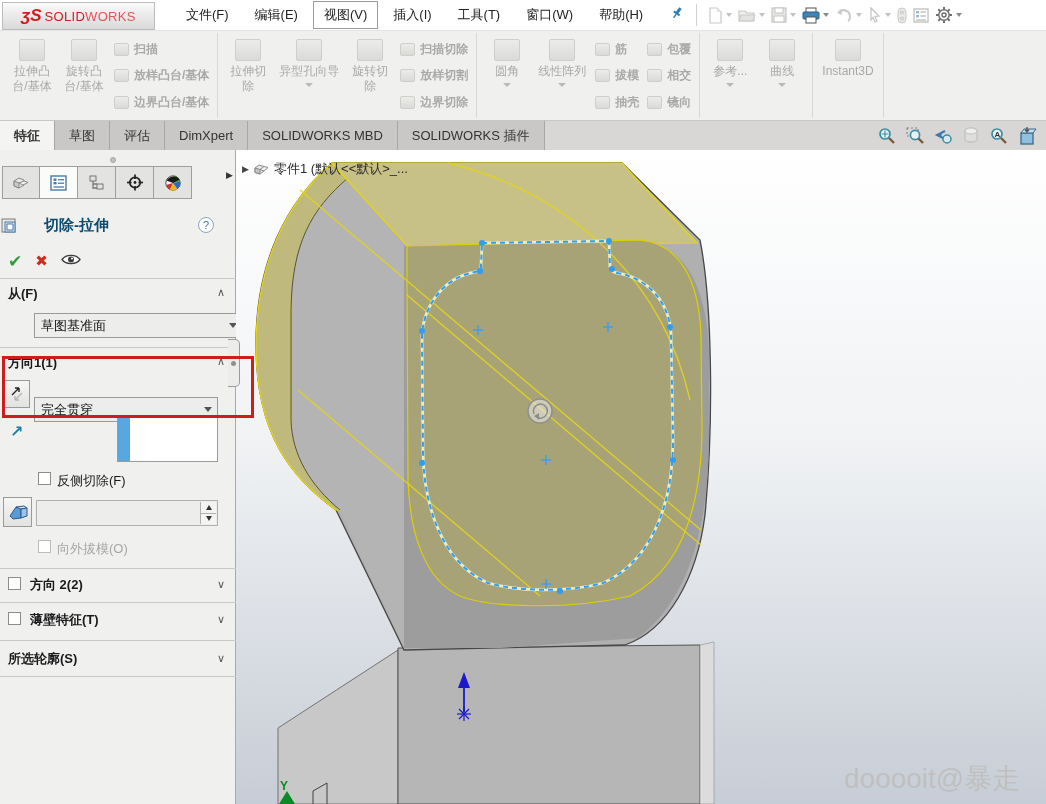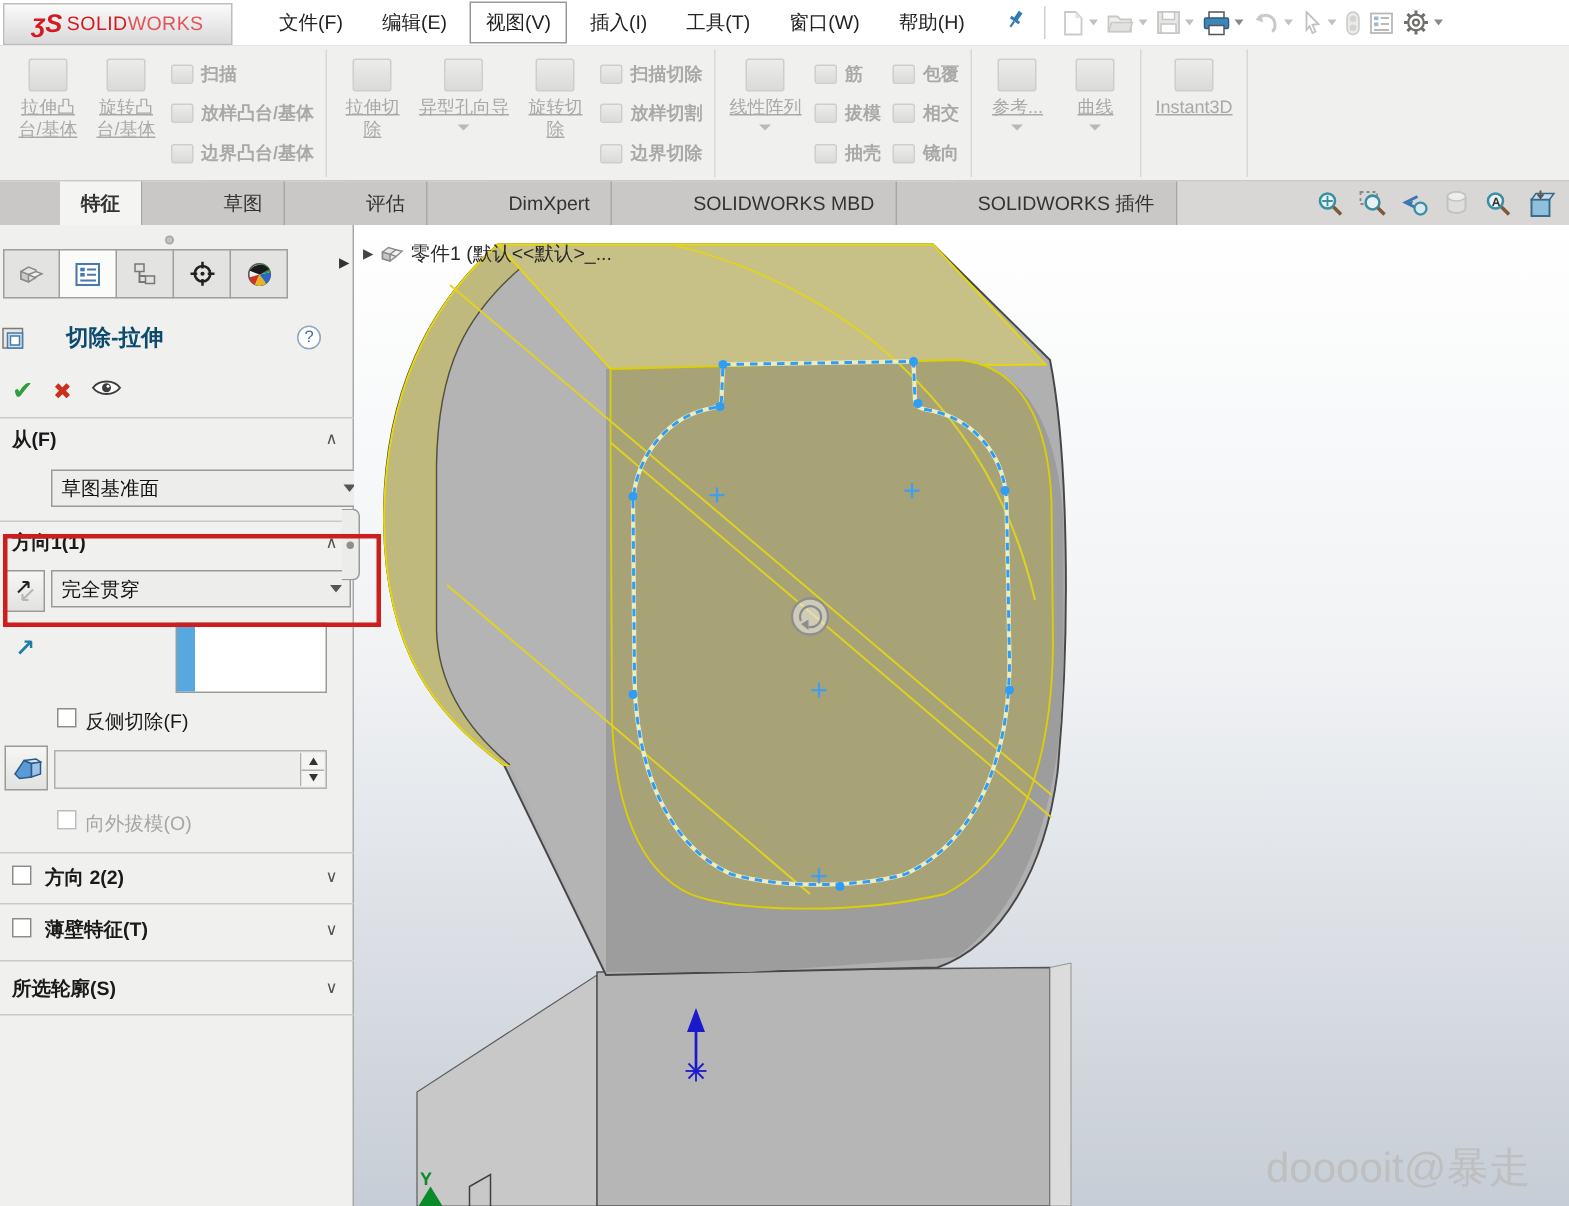--- a/index.html
+++ b/index.html
@@ -22,29 +22,29 @@
   #pin-icon{margin-left:10px;width:22px;text-align:center;}
   #qsep{width:1px;height:22px;background:#d0d0d0;margin:0 8px;}
   .qbtn{display:flex;align-items:center;margin:0 3px;}
   .qcaret{width:0;height:0;border-left:3.5px solid transparent;border-right:3.5px solid transparent;border-top:4px solid #c2c2c0;margin-left:3px;}
   .qcaret.dark{border-top-color:#8a8a8a;}
   
   #ribbon{left:0;top:31px;width:1046px;height:90px;background:#f0f0ee;border-bottom:1px solid #c8c8c6;display:flex;align-items:stretch;padding:2px 0 2px 2px;}
   .rgroup{display:flex;align-items:stretch;border-right:1px solid #d8d8d6;padding:2px 4px;}
   .rbig{display:flex;flex-direction:column;align-items:center;justify-content:flex-start;padding:4px 5px 0;min-width:52px;}
   .rbig .ric{width:26px;height:22px;border:1px solid #cecfcb;border-radius:2px;background:linear-gradient(#ececea,#dadad8);margin-bottom:3px;}
-  .rbig .rlab{font-size:12px;line-height:15px;color:#a9a9a7;text-align:center;white-space:nowrap;text-decoration:underline;}
+  .rbig .rlab{font-size:12px;line-height:15px;color:#a9a9a7;text-align:center;white-space:nowrap;}
   .rbig .caret{width:0;height:0;border-left:4px solid transparent;border-right:4px solid transparent;border-top:4px solid #b9b9b7;margin-top:4px;}
   .rstack{display:flex;flex-direction:column;justify-content:space-between;padding:5px 4px;}
   .rsmall{display:flex;align-items:center;gap:5px;height:18px;font-weight:bold;}
   .rsmall .ric-s{width:15px;height:13px;border:1px solid #cecfcb;border-radius:2px;background:linear-gradient(#ececea,#dadad8);flex:none;}
   .rsmall .rlab-s{font-size:12px;color:#a9a9a7;white-space:nowrap;}
   
   #tabbar{left:0;top:121px;width:1046px;height:29px;background:#c9c8c6;display:flex;align-items:stretch;}
-  .cmdtab{font-size:13px;color:#333;padding:6px 14px;border-right:1px solid #a8a7a5;background:#c9c8c6;white-space:nowrap;display:flex;align-items:center;margin-left:40px;}
+  .cmdtab{font-size:13px;color:#333;padding:6px 14px;border-right:1px solid #a8a7a5;background:#c9c8c6;white-space:nowrap;display:flex;align-items:center;}
   .cmdtab.active{background:#f4f4f2;font-weight:bold;}
   #tab-rest{flex:1;background:#d8d7d5;display:flex;align-items:center;justify-content:flex-end;padding-right:8px;gap:5px;}
   .hicon{width:23px;height:22px;display:flex;align-items:center;justify-content:center;}
   
   #panel{left:0;top:150px;width:236px;height:654px;background:#f0f0ef;border-right:1px solid #a9a9a7;}
   #ptab-dot{left:110px;top:7px;width:6px;height:6px;border-radius:50%;background:#c2c2c0;border:1px solid #a5a5a3;}
   #ptabs{left:2px;top:16px;display:flex;}
   .ptab{width:38px;height:33px;border:1px solid #9f9f9d;border-left-width:0;background:#e3e3e1;display:flex;align-items:center;justify-content:center;}
   .ptab:first-child{border-left-width:1px;}
   .ptab.active{background:#fbfbfa;}
@@ -248,20 +248,25 @@
         </div>
         <div class="rsmall">
           <span class="ric-s"></span>
           <span class="rlab-s">边界切除</span>
         </div>
       </div>
     </div>
     <div class="rgroup">
       <div class="rbig">
         <div class="ric"></div>
+        <div class="rlab">圆角</div>
+        <div class="caret"></div>
+      </div>
+      <div class="rbig">
+        <div class="ric"></div>
         <div class="rlab">线性阵列</div>
         <div class="caret"></div>
       </div>
       <div class="rstack">
         <div class="rsmall">
           <span class="ric-s"></span>
           <span class="rlab-s">筋</span>
         </div>
         <div class="rsmall">
           <span class="ric-s"></span>
@@ -444,21 +449,21 @@
   <div class="abs" style="left:8px;top:203px">
     <span class="grp-label">方向1(1)</span>
   </div>
   <span class="chev abs" style="top:205px">∧</span>
   <div id="rev-btn" class="abs">
     <svg width="16" height="16" viewBox="0 0 16 16">
         <path d="M3,9 L10,2 M10,2 h-4 M10,2 v4" stroke="#222" stroke-width="1.4" fill="none"></path>
         <path d="M13,7 L6,14 M6,14 h4 M6,14 v-4" stroke="#b5b5b3" stroke-width="1.4" fill="none"></path>
       </svg>
   </div>
-  <div class="sel" style="left:34px;top:230px;width:200px">
+  <div class="sel" style="left:34px;top:247px;width:184px">
     <span>完全贯穿</span>
       <span class="dd"></span>
   </div>
   <span id="dir-arrow" class="abs">↗</span>
   <div id="listbox" class="abs">
       <div class="bar"></div>
     </div>
   <div class="cb abs" style="left:38px;top:322px"></div>
   <span class="cb-lab abs" style="left:57px;top:322px">反侧切除(F)</span>
   <div id="draft-btn" class="abs">

